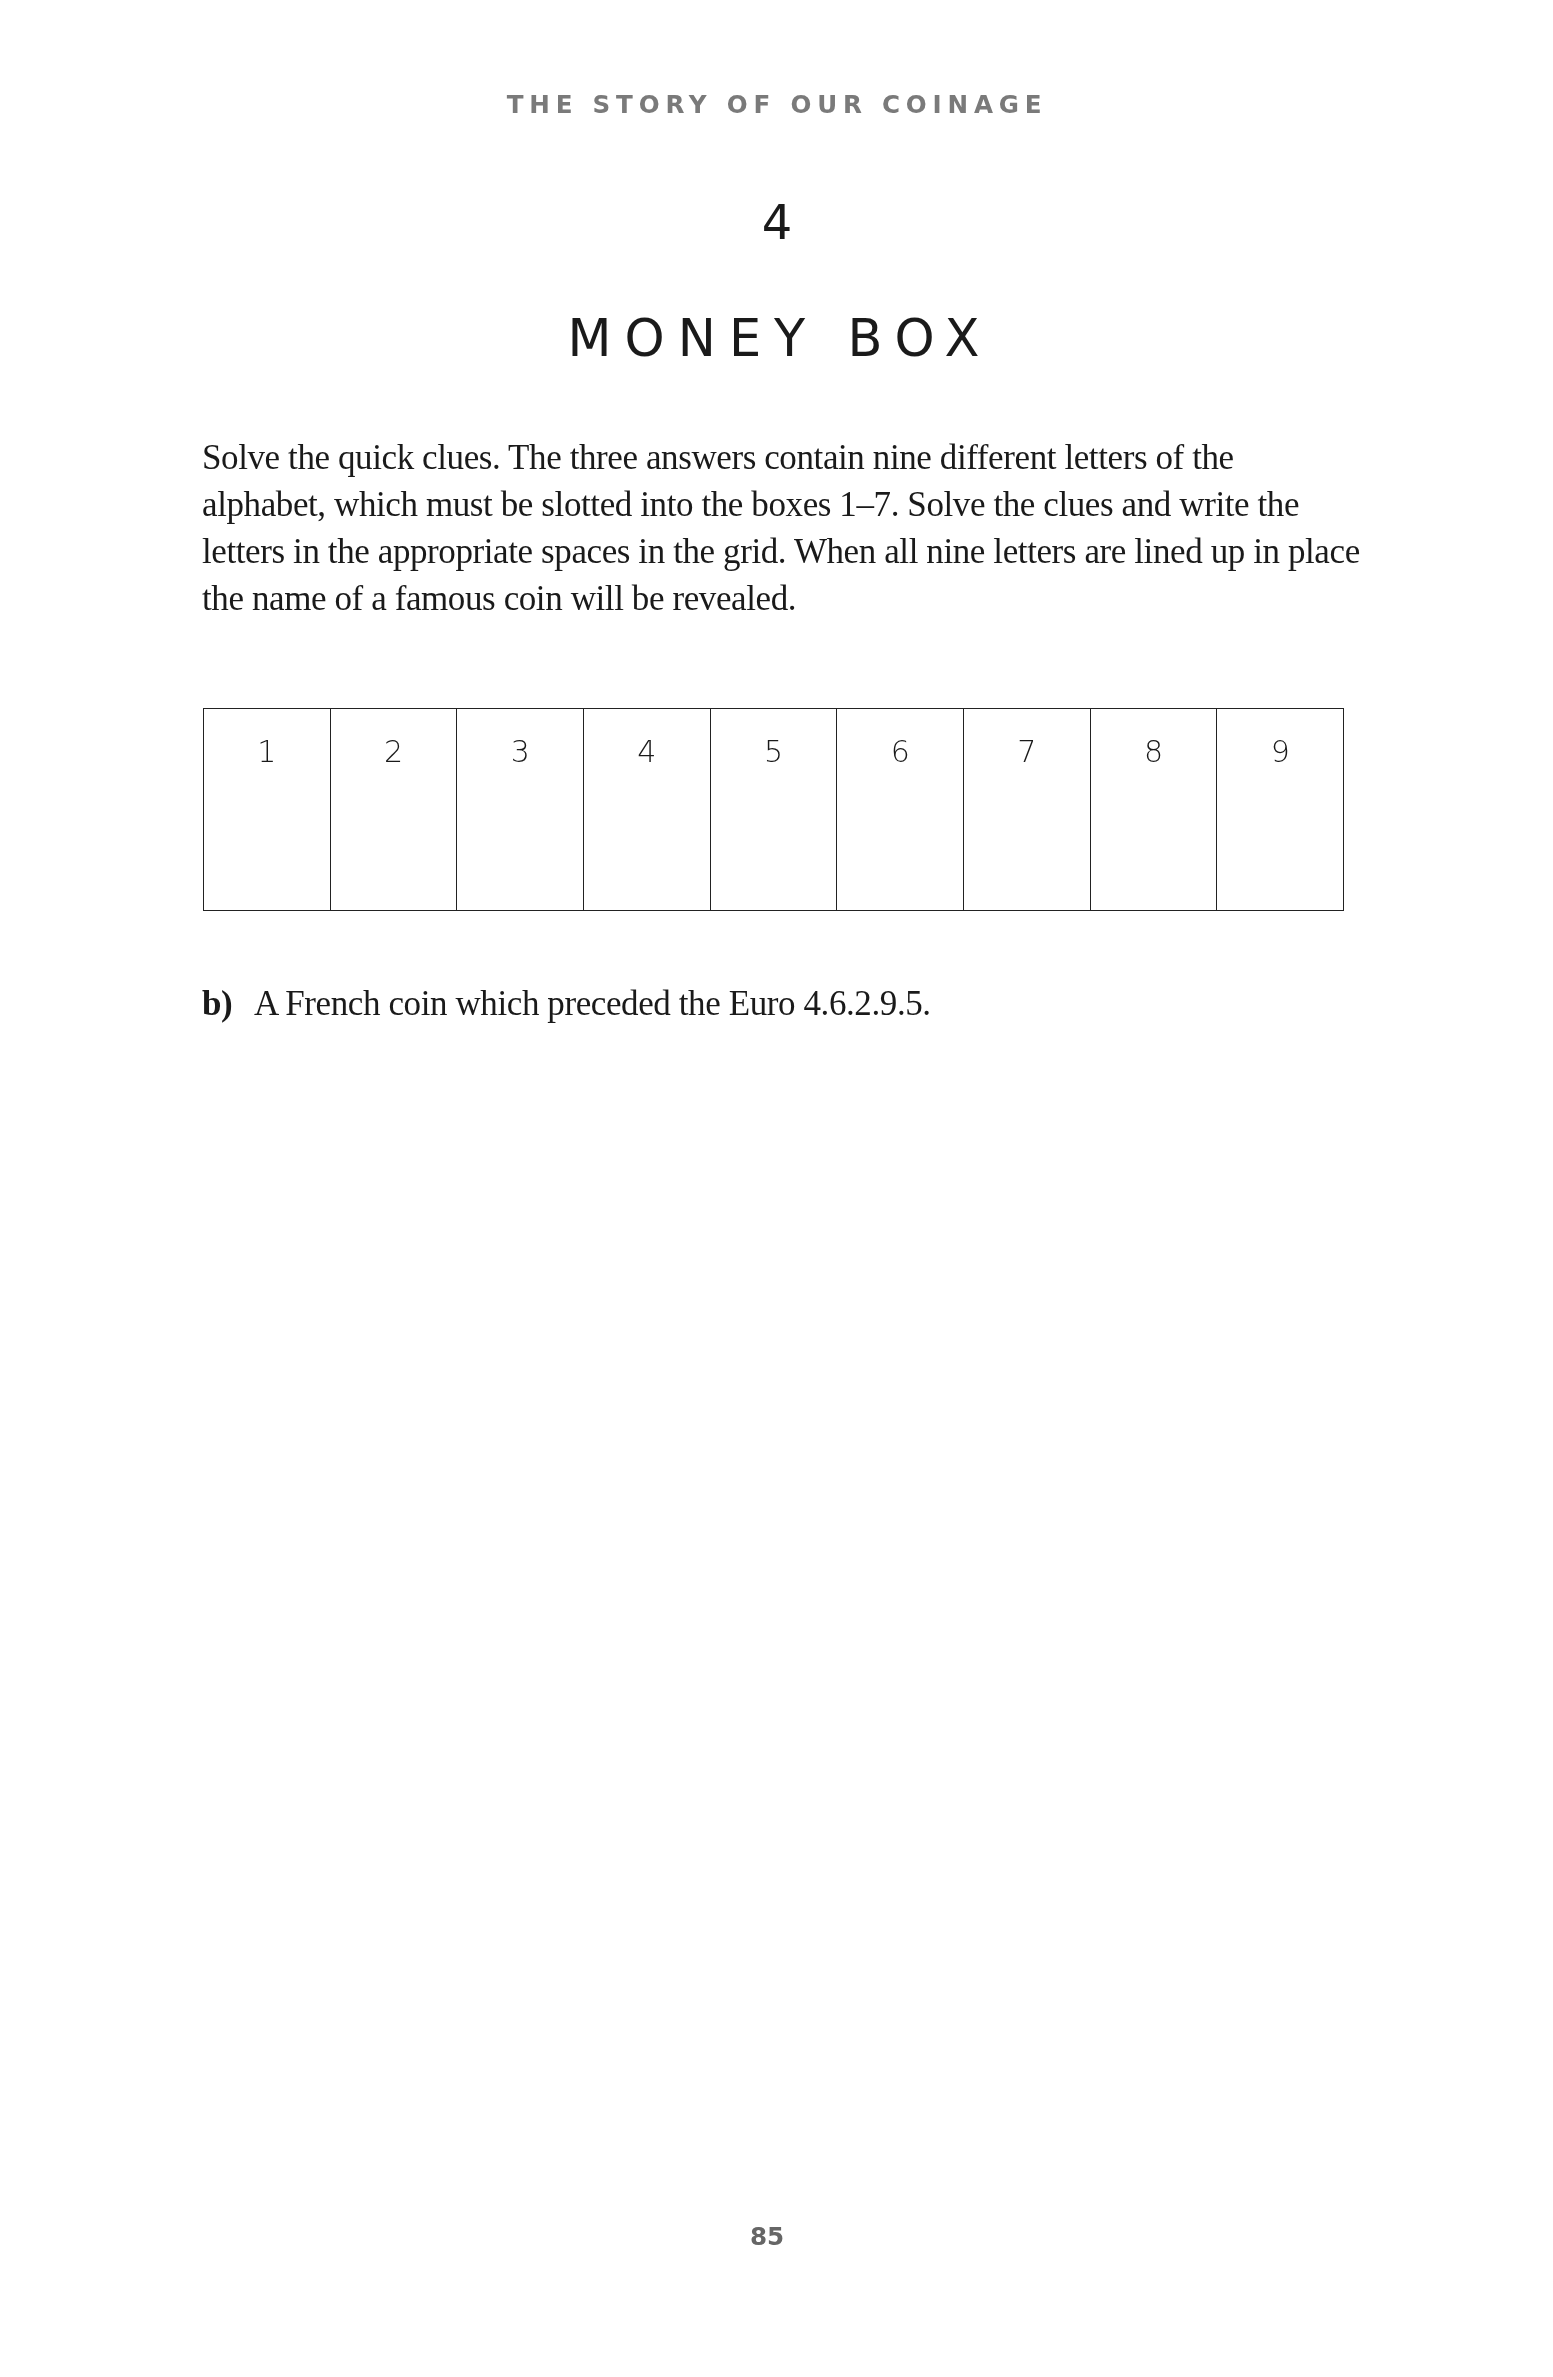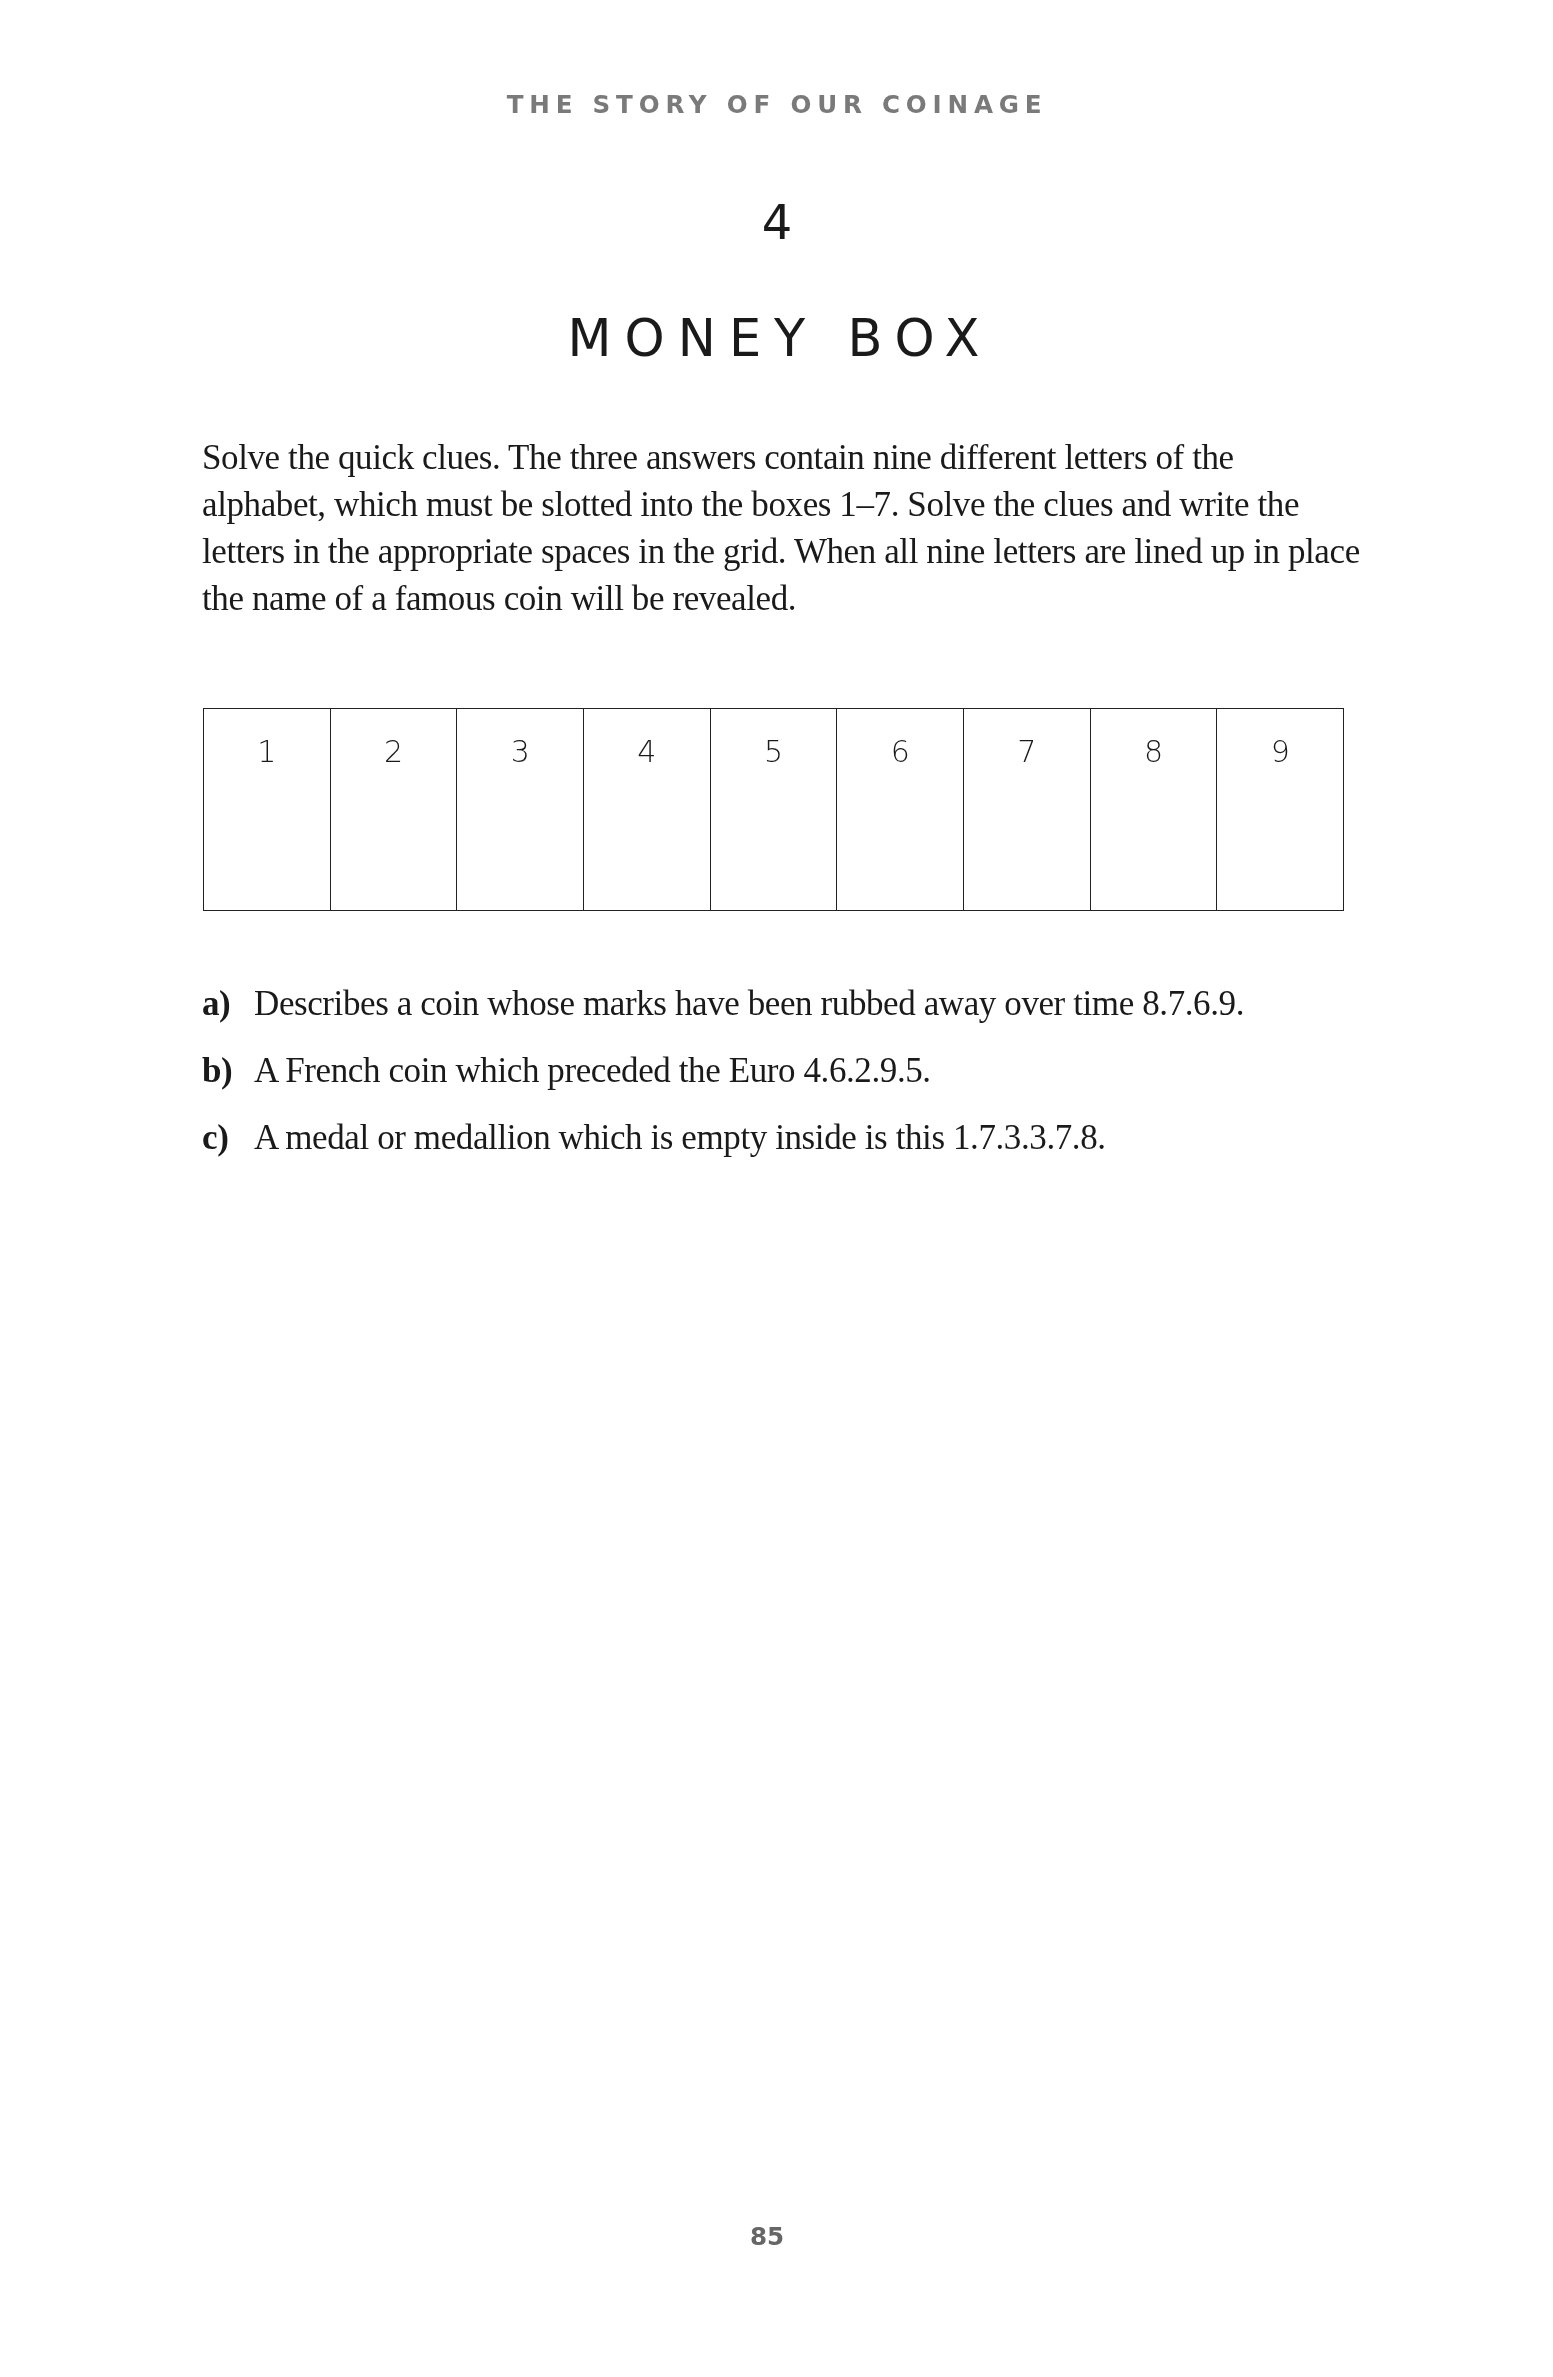--- a/index.html
+++ b/index.html
@@ -62,24 +62,18 @@
   <div class="cell"><span>4</span></div>
   <div class="cell"><span>5</span></div>
   <div class="cell"><span>6</span></div>
   <div class="cell"><span>7</span></div>
   <div class="cell"><span>8</span></div>
   <div class="cell"><span>9</span></div>
 </div>
 
 <div class="clues">
   <div class="clue">
-    <span class="clue-letter">a)</span><span>Describes a coin whose marks have been rubbed away over time 8.7.6.9.</span>
-  </div>
-  <div class="clue">
     <span class="clue-letter">b)</span><span>A French coin which preceded the Euro 4.6.2.9.5.</span>
-  </div>
-  <div class="clue">
-    <span class="clue-letter">c)</span><span>A medal or medallion which is empty inside is this 1.7.3.3.7.8.</span>
   </div>
 </div>
 
 <div class="page-number">85</div>
 
 
 </body></html>

